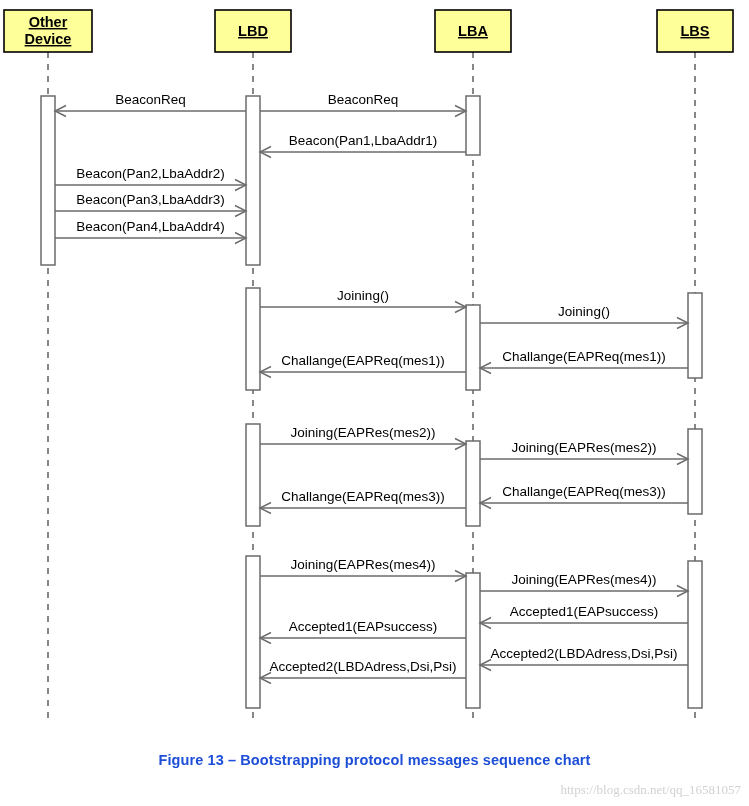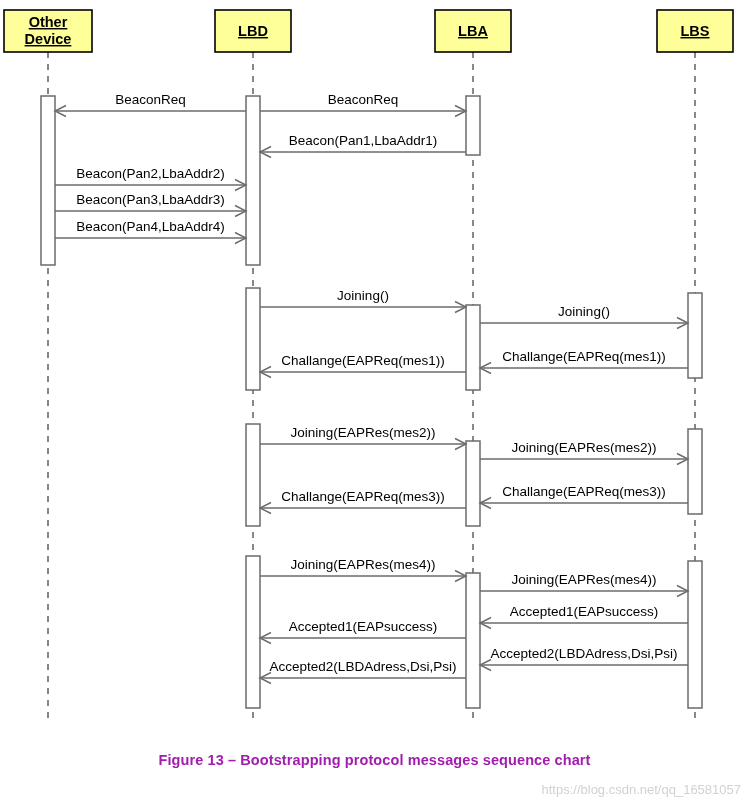--- a/index.html
+++ b/index.html
@@ -63,32 +63,32 @@
   }
   .caption {
     position: absolute;
     left: 0;
     top: 752px;
     width: 749px;
     text-align: center;
     font-family: "Liberation Sans", sans-serif;
     font-size: 14.5px;
     font-weight: bold;
-    color: #a21caf;
+    color: #1d4ed8;
     letter-spacing: 0.1px;
   }
   .watermark {
     position: absolute;
     left: 0;
     top: 782px;
     width: 749px;
     text-align: right;
     padding-right: 8px;
     box-sizing: border-box;
-    font-family: Liberation Sans, sans-serif;
+    font-family: Liberation Serif, serif;
     font-size: 13px;
     color: #d2d2d2;
   }
 </style>
 </head>
 <body>
 
 <div id="page">
 
   <svg class="diagram" viewBox="0 0 749 806">

